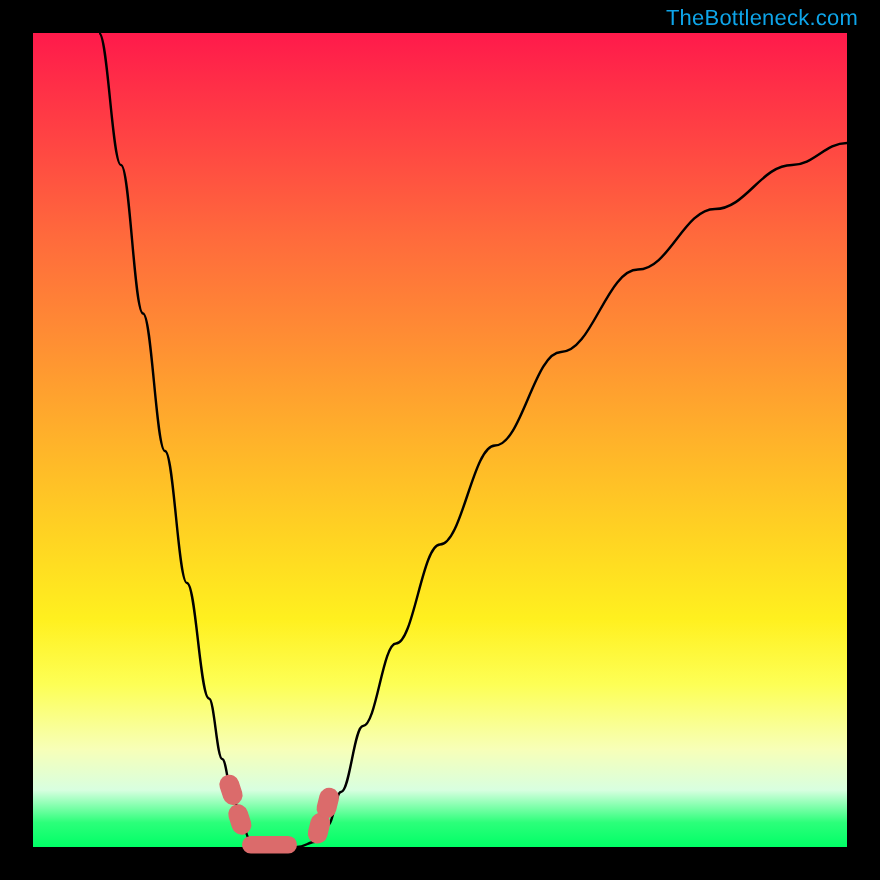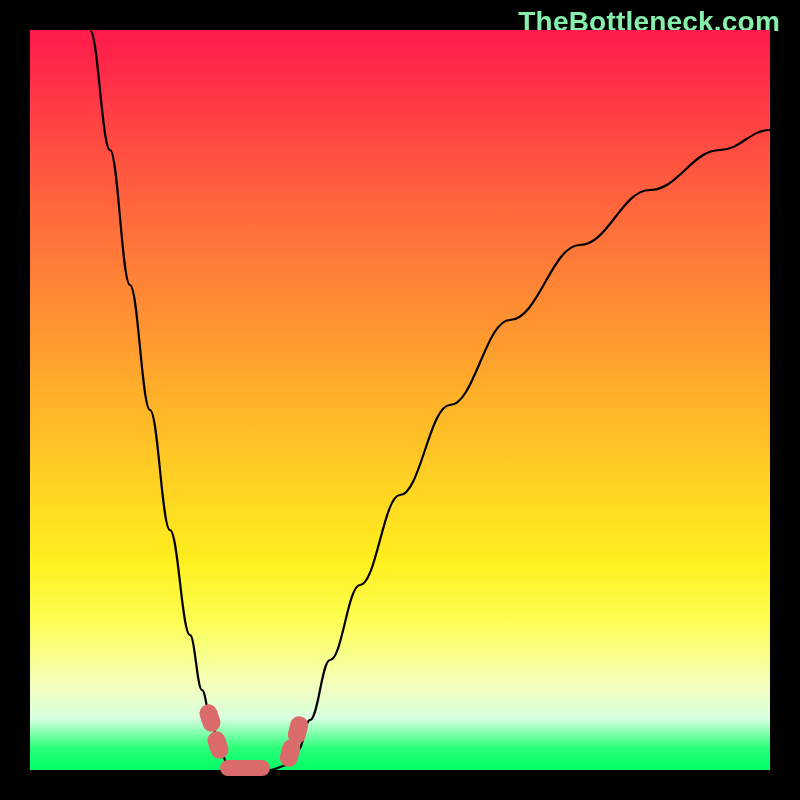--- a/index.html
+++ b/index.html
@@ -35,23 +35,23 @@
       #f7ffb8 88%,
       #d8ffe0 93%,
       #2cff7a 97%,
       #00ff66 100%
     );
   }
   .watermark {
     position: absolute;
     top: 6px;
     right: 20px;
-    color: #86efac;
-    font-size: 28px;
-    font-weight: 700;
+    color: #0ea5e9;
+    font-size: 20px;
+    font-weight: 400;
     letter-spacing: 0.2px;
   }
   svg.curve {
     position: absolute;
     left: 0;
     top: 0;
     width: 740px;
     height: 740px;
     overflow: visible;
   }

